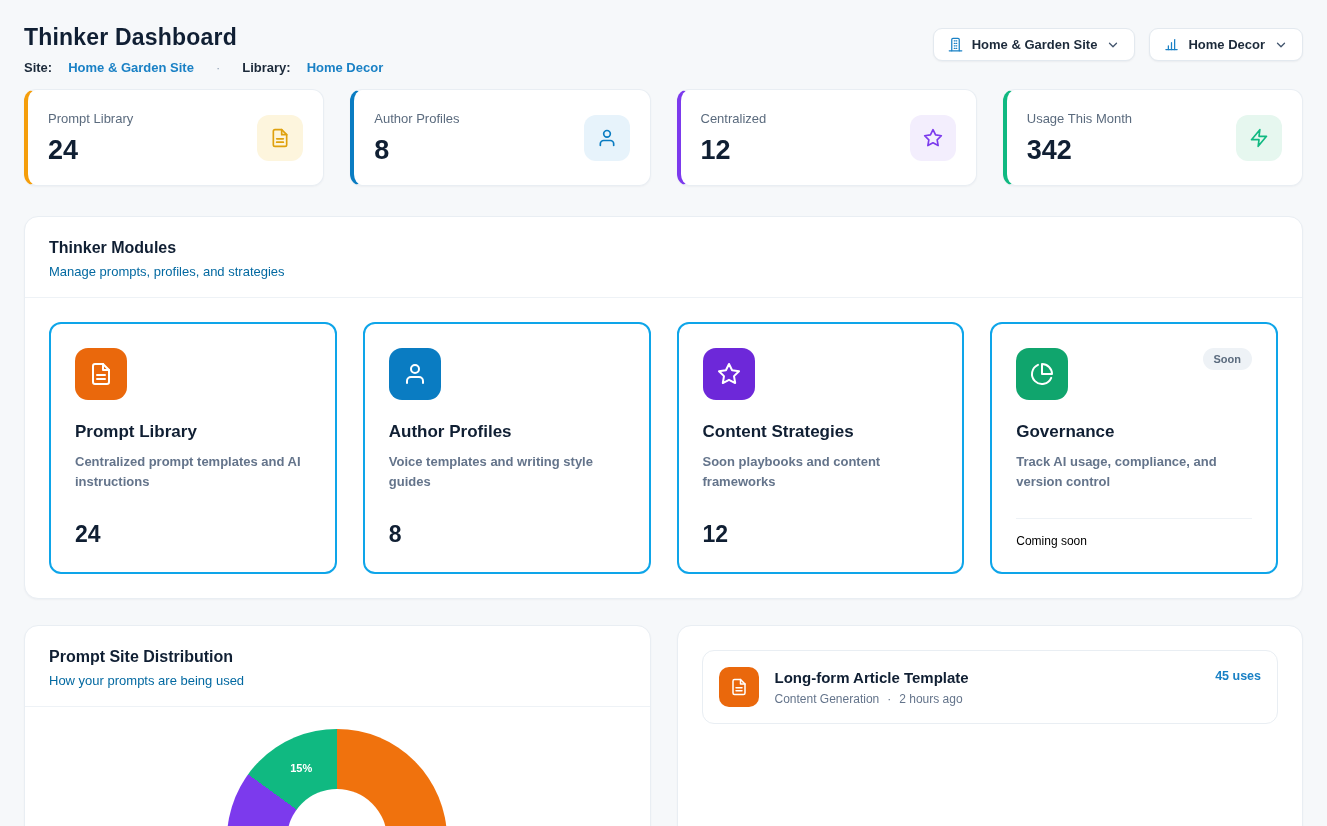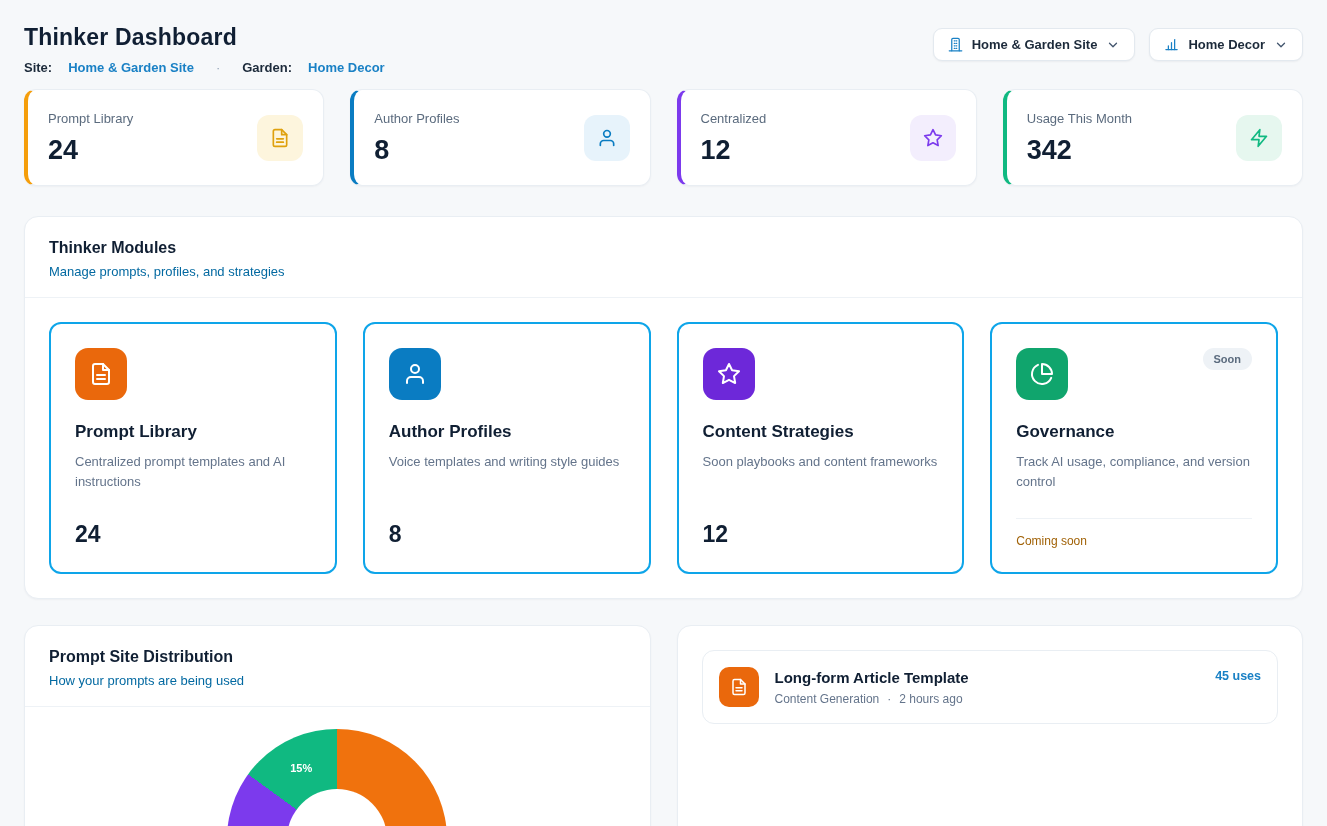--- a/index.html
+++ b/index.html
@@ -54,24 +54,24 @@
   .modules { margin-bottom: 26px; }
   .modules-grid { display: grid; grid-template-columns: repeat(4, 1fr); gap: 26px; padding: 24px; }
   .module-card {
     border: 2px solid #0ea5e9; border-radius: 12px; padding: 24px; background: #fff;
     display: flex; flex-direction: column; min-height: 252px; cursor: pointer;
   }
   .module-top { display: flex; justify-content: space-between; align-items: flex-start; margin-bottom: 22px; }
   .module-icon { width: 52px; height: 52px; border-radius: 13px; color: #fff; display: flex; align-items: center; justify-content: center; flex: none; }
   .module-icon svg { width: 24px; height: 24px; }
   .module-card h3 { font-size: 17px; font-weight: 700; margin: 0 0 10px; color: #101f33; }
-  .module-card .desc { font-size: 13px; color: #64748b; line-height: 1.55; margin: 0; }
+  .module-card .desc { font-size: 13px; color: #64748b; line-height: 1.55; margin: 0; font-weight: bold; }
   .module-count { font-size: 23px; font-weight: 800; color: #101f33; margin-top: auto; padding-top: 18px; }
   .soon-badge { font-size: 11px; font-weight: 700; color: #5b6b7e; background: #eef2f6; padding: 5px 11px; border-radius: 999px; }
-  .gov-footer { margin-top: auto; border-top: 1px solid #eef2f6; padding-top: 15px; font-size: 12px; color: #a16207; }
+  .gov-footer { margin-top: auto; border-top: 1px solid #eef2f6; padding-top: 15px; font-size: 12px; color: #000000; }
 
   
   .bottom-grid { display: grid; grid-template-columns: 1fr 1fr; gap: 26px; }
   .bottom-grid .card { height: 430px; }
   .chart-body { position: relative; height: 330px; overflow: hidden; }
   .donut { position: absolute; left: 50%; top: 22px; transform: translateX(-50%); width: 220px; height: 220px; border-radius: 50%; }
   .donut::after { content: ""; position: absolute; inset: 60px; background: #fff; border-radius: 50%; }
   .donut-label { position: absolute; left: 74px; top: 39px; transform: translate(-50%,-50%); color: #fff; font-size: 11px; font-weight: 700; z-index: 2; }
 
   .prompt-list { padding: 24px; }
@@ -90,21 +90,21 @@
 
 <div class="page">
 
   <header class="top">
     <div>
       <h1 class="page-title">Thinker Dashboard</h1>
       <div class="site-line">
         <span>Site:</span>
         <a>Home &amp; Garden Site</a>
         <span class="sep">·</span>
-        <span>Garden:</span>
+        <span>Library:</span>
         <a>Home Decor</a>
       </div>
     </div>
     <div class="dropdowns">
       <button class="dd">
         <span class="dd-icon">
           <svg viewBox="0 0 24 24" fill="none" stroke="currentColor" stroke-width="2" stroke-linecap="round" stroke-linejoin="round">
               <path d="M6 22V4a2 2 0 0 1 2-2h8a2 2 0 0 1 2 2v18"></path>
               <path d="M2 22h20"></path>
               <path d="M10 6h1M13 6h1M10 10h1M13 10h1M10 14h1M13 14h1M10 18h1M13 18h1"></path>

